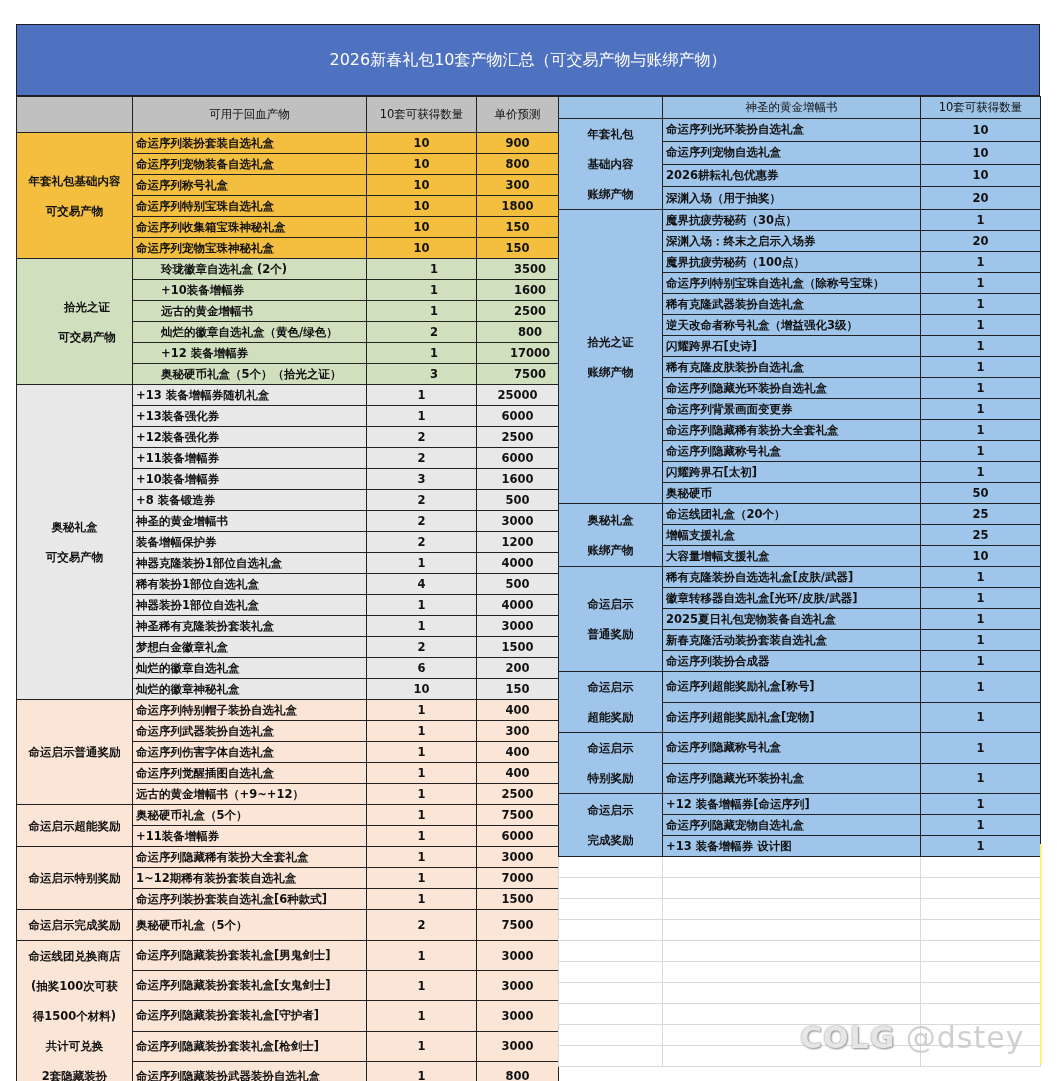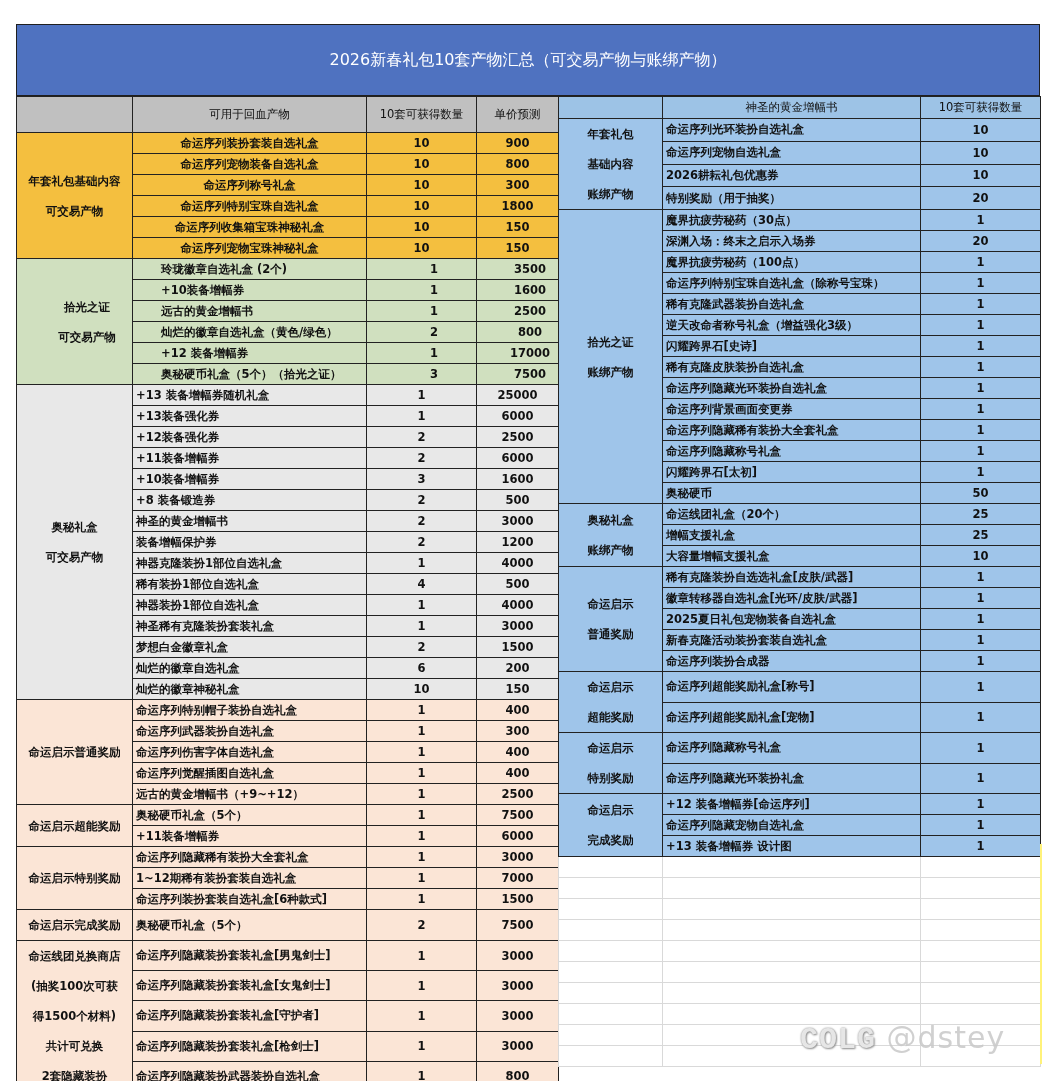--- a/index.html
+++ b/index.html
@@ -13,31 +13,31 @@
   td, th { border: 1px solid #222; font-size: 11.5px; height: 21px; padding: 0 3px;
            box-sizing: border-box; white-space: nowrap; overflow: hidden; color: #111; }
   th { font-weight: normal; text-align: center; }
   td.item { text-align: left; font-weight: 600; }
   td.num { text-align: center; font-weight: bold; }
   td.group { text-align: center; font-weight: 700; white-space: normal; line-height: 30px; margin-top: 27px; }
   #left-table { left: 16px; top: 96px; width: 542px; }
   #right-table { left: 558px; top: 96px; width: 482px; }
   .hdr-left th { background: #c0c0c0; height: 36px; }
   .hdr-right th { background: #9dc3e6; height: 22px; }
-  .c-orange td { background: #f4bf3f; text-align: center; }
+  .c-orange td { background: #f4bf3f; }
   .c-green td { background: #d0e0bf; padding-left: 28px; }
   .c-gray td { background: #e8e8e8; }
   .c-peach td { background: #fbe5d6; }
   .c-blue td { background: #9fc5ea; }
   .empty td { background: #ffffff; border: 1px solid #d9d9d9; }
   .empty-edge { position: absolute; left: 1040px; top: 844px; width: 2px; height: 220px; background: #fff27a; }
   .watermark { position: absolute; left: 800px; top: 1020px; font-size: 30px; color: rgba(200,200,200,0.85);
                font-family: "DejaVu Sans", sans-serif; letter-spacing: 1px; }
   .watermark .logo { font-weight: bold; color: rgba(235,235,235,0.95);
-                     text-shadow: 0 0 2px #888, 1px 1px 2px #999; font-family: Liberation Mono, monospace; }
+                     text-shadow: 0 0 2px #888, 1px 1px 2px #999; }
 </style>
 </head>
 <body>
 
 <div class="title-bar">2026新春礼包10套产物汇总（可交易产物与账绑产物）</div>
 
 <table id="left-table">
   <colgroup>
       <col style="width:116px">
       <col style="width:234px">
@@ -300,21 +300,21 @@
       </tr>
       <tr class="c-blue">
         <td class="item">命运序列宠物自选礼盒</td>
         <td class="num">10</td>
       </tr>
       <tr class="c-blue">
         <td class="item">2026耕耘礼包优惠券</td>
         <td class="num">10</td>
       </tr>
       <tr class="c-blue">
-        <td class="item">特别奖励（用于抽奖）</td>
+        <td class="item">深渊入场（用于抽奖）</td>
         <td class="num">20</td>
       </tr>
       <tr class="c-blue">
         <td class="group" rowspan="14">拾光之证<br>账绑产物</td>
         <td class="item">魔界抗疲劳秘药（30点）</td>
         <td class="num">1</td>
       </tr>
       <tr class="c-blue">
         <td class="item">深渊入场：终末之启示入场券</td>
         <td class="num">20</td>

